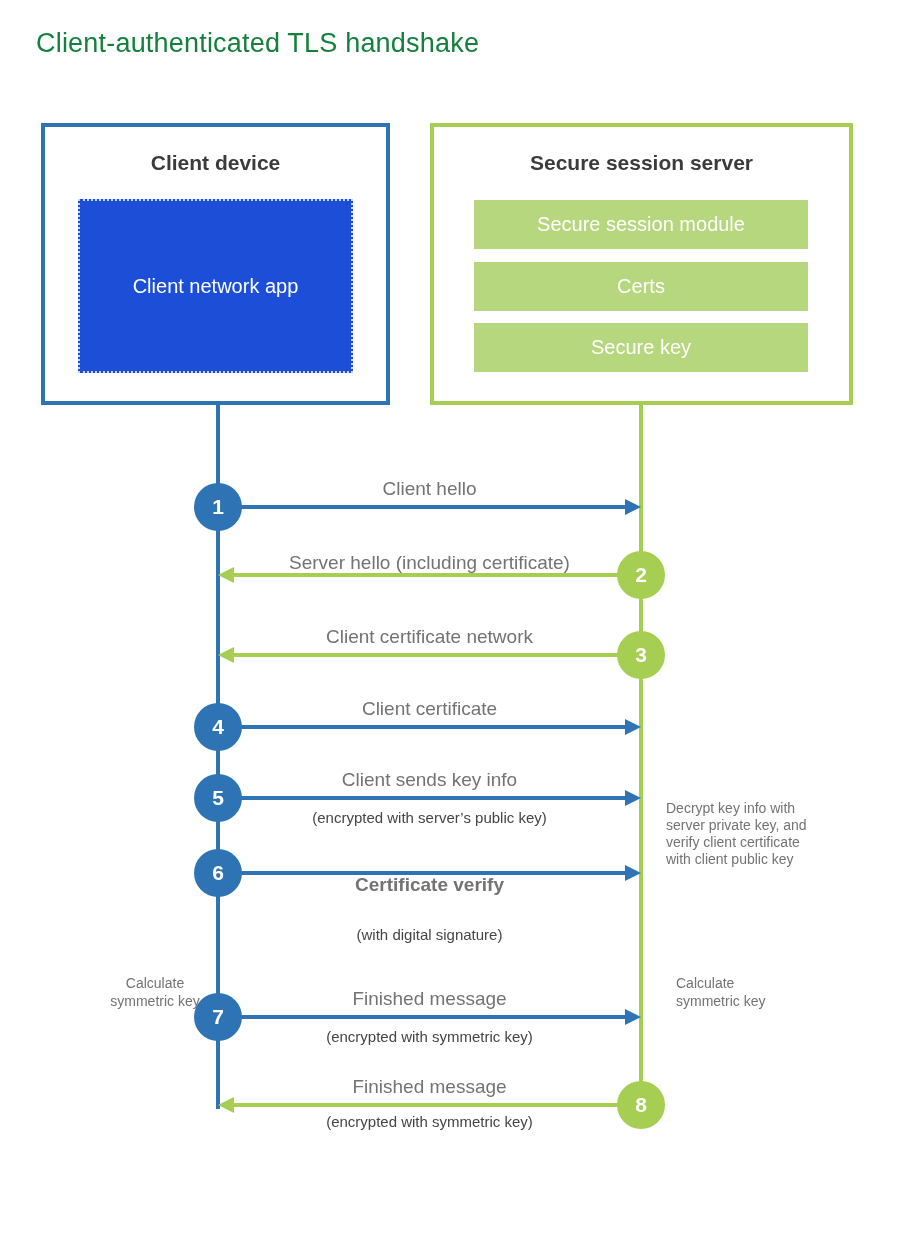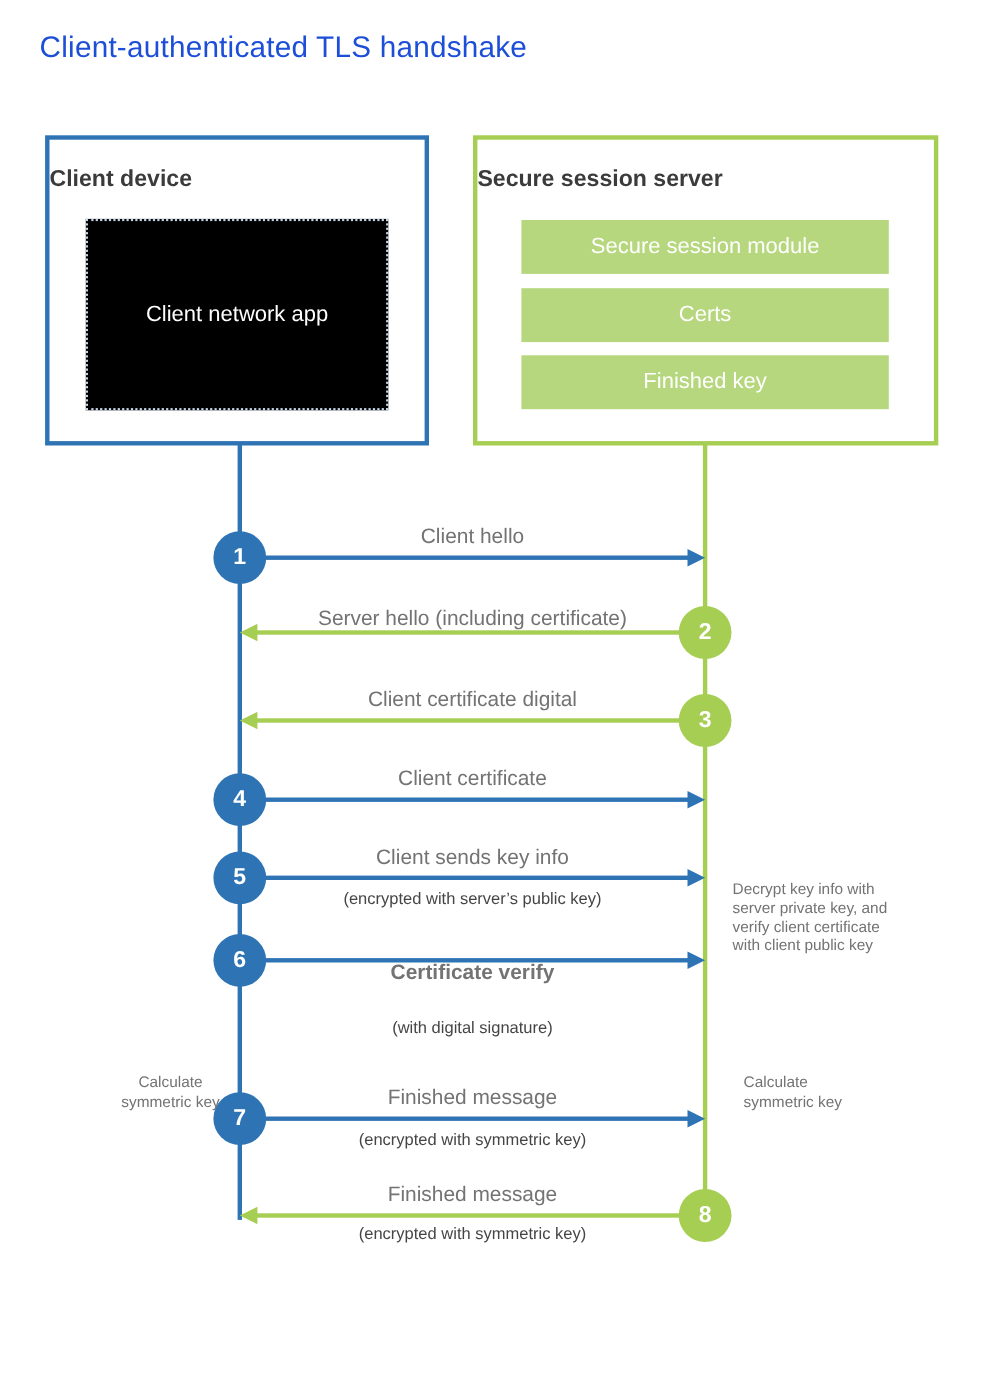--- a/index.html
+++ b/index.html
@@ -2,33 +2,33 @@
 <html><head>
 <meta charset="utf-8">
 <style>
   html,body{margin:0;padding:0;background:#ffffff;}
   #canvas{
     position:relative;width:900px;height:1256px;background:#ffffff;overflow:hidden;
     font-family:"Liberation Sans", sans-serif;
   }
   .title{
     position:absolute;left:36px;top:28px;font-size:27px;font-weight:300;
-    color:#1d4ed8;letter-spacing:.2px;
+    color:#15803d;letter-spacing:.2px;
   }
   
   .actor-box{position:absolute;top:123px;height:274px;background:#fff;}
   .client-box{left:41px;width:341px;border:4px solid #2e74b5;}
   .server-box{left:430px;width:415px;border:4px solid #a5ce52;}
   .actor-title{
-    position:absolute;top:24px;left:0;width:100%;text-align:left;
+    position:absolute;top:24px;left:0;width:100%;text-align:center;
     font-size:21px;font-weight:700;color:#3b3b3b;
   }
   .app-box{
     position:absolute;left:33px;top:72px;width:275px;height:174px;
-    background:#000000;border:2px dotted #c3d6ea;box-sizing:border-box;
+    background:#1d4ed8;border:2px dotted #c3d6ea;box-sizing:border-box;
     display:flex;align-items:center;justify-content:center;text-align:center;
   }
   .app-box span{color:#ffffff;font-size:20px;line-height:1.5;max-width:180px;}
   .server-bar{
     position:absolute;left:40px;width:334px;height:49px;background:#b6d77d;
     display:flex;align-items:center;justify-content:center;
     color:#ffffff;font-size:20px;
   }
   
   .vline{position:absolute;width:4px;}
@@ -73,21 +73,21 @@
     <div class="actor-title">Client device</div>
     <div class="app-box">
       <span>Client network app</span>
     </div>
   </div>
 
   <div class="actor-box server-box">
     <div class="actor-title">Secure session server</div>
     <div class="server-bar" style="top:135px;">Certs</div>
     <div class="server-bar" style="top:73px;">Secure session module</div>
-    <div class="server-bar" style="top:196px;">Finished key</div>
+    <div class="server-bar" style="top:196px;">Secure key</div>
   </div>
 
   <div class="vline vline-client"></div>
   <div class="vline vline-server"></div>
 
   <div>
     <div class="msg-label" style="top:476px;">Client hello</div>
     <div class="shaft blue" style="left:218px;top:505px;width:409px;"></div>
     <div class="head right" style="left:625px;top:499px;"></div>
     <div class="circle blue-bg" style="left:194px;top:483px;">
@@ -98,21 +98,21 @@
   <div>
     <div class="msg-label" style="top:550px;">Server hello (including certificate)</div>
     <div class="shaft green" style="left:232px;top:573px;width:409px;"></div>
     <div class="head left" style="left:218px;top:567px;"></div>
     <div class="circle green-bg" style="left:617px;top:551px;">
         <span>2</span>
       </div>
   </div>
 
   <div>
-    <div class="msg-label" style="top:624px;">Client certificate digital</div>
+    <div class="msg-label" style="top:624px;">Client certificate network</div>
     <div class="shaft green" style="left:232px;top:653px;width:409px;"></div>
     <div class="head left" style="left:218px;top:647px;"></div>
     <div class="circle green-bg" style="left:617px;top:631px;">
         <span>3</span>
       </div>
   </div>
 
   <div>
     <div class="msg-label" style="top:696px;">Client certificate</div>
     <div class="shaft blue" style="left:218px;top:725px;width:409px;"></div>

